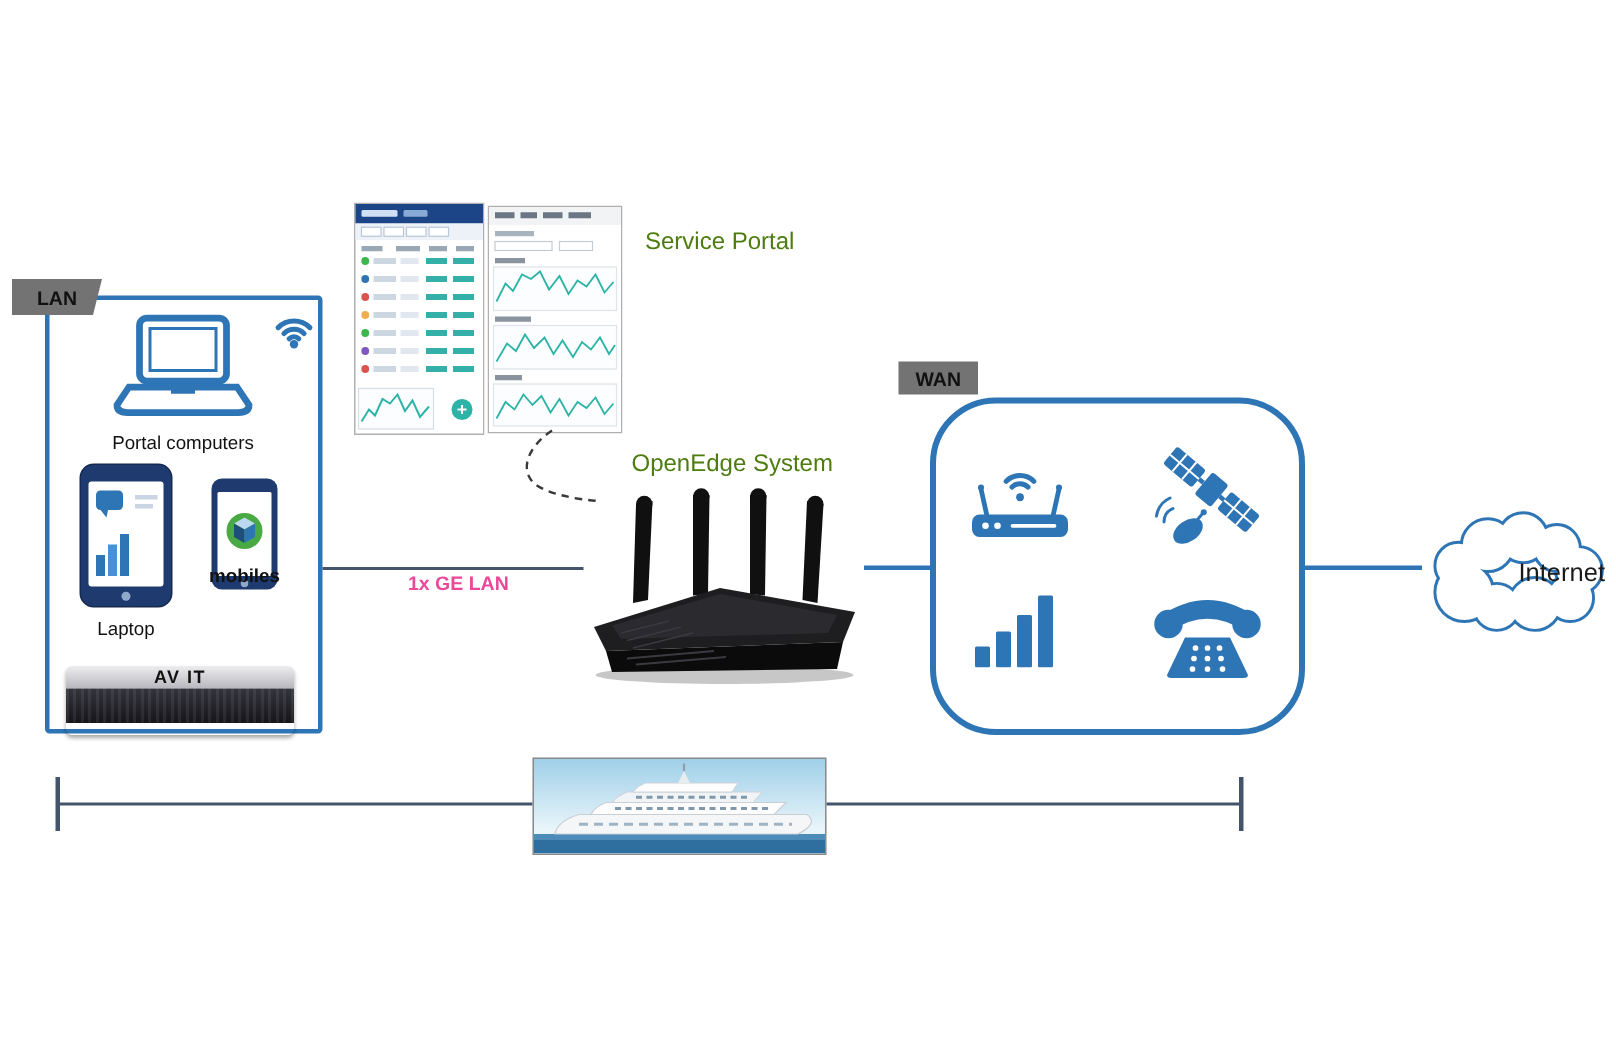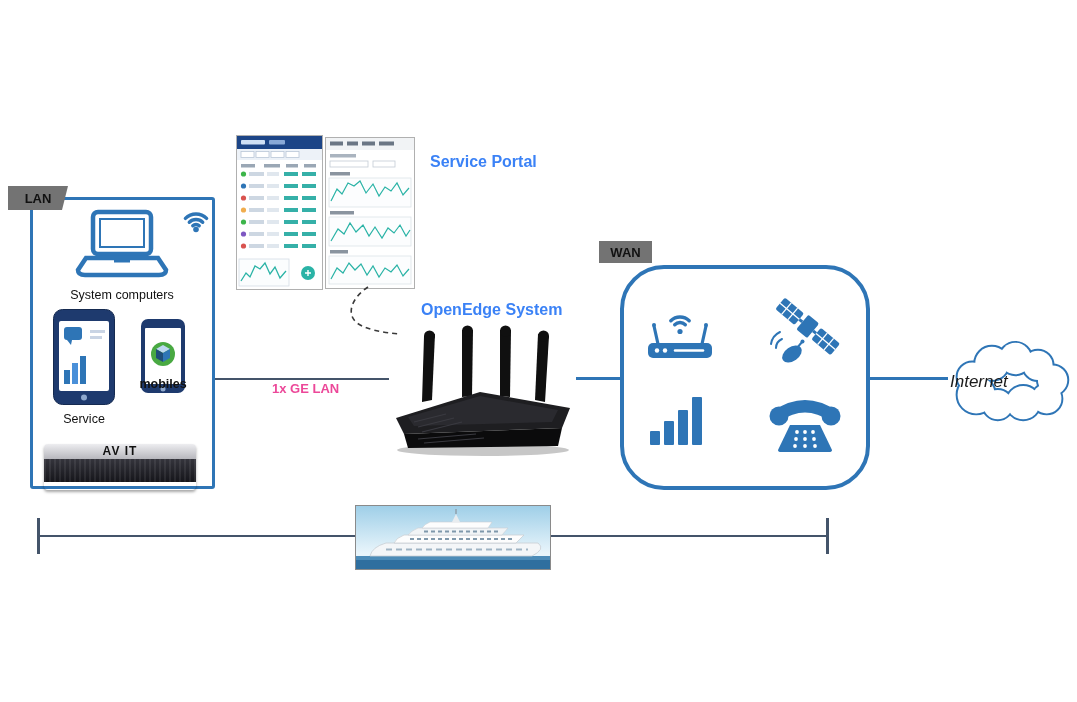--- a/index.html
+++ b/index.html
@@ -6,33 +6,33 @@
   html,body { background:#ffffff; }
   body { font-family:"Liberation Sans", sans-serif; color:#111; }
   .stage { position:relative; width:1077px; height:702px; background:#fff; overflow:hidden; }
   .abs { position:absolute; }
   .tag { position:absolute; background:#737373; font-weight:bold; font-size:13px;
          display:flex; align-items:center; justify-content:center; color:#111; z-index:5; }
   .group-box { position:absolute; background:transparent; }
   .lan-box { left:30px; top:197px; width:185px; height:292px; border:3px solid #2e75b6; border-radius:3px; }
   .wan-box { left:620px; top:265px; width:250px; height:225px; border:4px solid #2e75b6; border-radius:44px; }
   .cap { position:absolute; font-size:12.5px; color:#111; text-align:center; }
-  .title { position:absolute; font-weight:bold; font-size:16px; color:#3b82f6; white-space:nowrap; }
+  .title { position:absolute; font-weight:normal; font-size:16px; color:#4d7c0f; white-space:nowrap; }
   .line { position:absolute; background:#44546a; }
   .line.blue { background:#2e75b6; }
   .link-label { position:absolute; font-weight:bold; font-size:13px; color:#ec4899; white-space:nowrap; }
   .av-device { position:absolute; left:44px; top:444px; width:152px; height:46px; border-radius:4px; overflow:hidden;
                box-shadow:0 2px 3px rgba(0,0,0,0.35); }
   .av-top { height:15px; background:linear-gradient(#ededf0,#b7b7bd); font-weight:bold; font-size:12px;
             text-align:center; line-height:15px; color:#111; letter-spacing:1px; }
   .av-body { height:23px; background:linear-gradient(#34343c,#15151a);
              background-image:repeating-linear-gradient(90deg, rgba(255,255,255,0.07) 0 2px, rgba(0,0,0,0) 2px 5px),
                               linear-gradient(#34343c,#15151a); }
-  .cloud-label { position:absolute; left:950px; top:372px; width:120px; text-align:left;
-                 font-size:17px; color:#1a1a1a;font-style:italic; }
+  .cloud-label { position:absolute; left:950px; top:372px; width:120px; text-align:right;
+                 font-size:17px; color:#1a1a1a; }
   .tick { position:absolute; width:3px; height:36px; background:#44546a; }
   .yacht-frame { position:absolute; left:355px; top:505px; width:196px; height:65px;
                  border:1px solid #8a8a8a; z-index:4; background:#dff0f8; }
 </style>
 </head>
 <body>
 
 <div class="stage">
 
   <div class="tag" style="left:8px; top:186px; width:60px; height:24px; clip-path:polygon(0 0,100% 0,90% 100%,0 100%);">LAN</div>
@@ -46,35 +46,35 @@
     </g>
     <circle cx="20" cy="27.5" r="2.8" fill="#2e75b6"></circle>
   </svg>
 
   <svg class="abs" style="left:72px; top:208px;" width="100" height="78" viewBox="0 0 100 78">
     <rect x="21" y="4" width="58" height="42" rx="5" fill="#fff" stroke="#2e75b6" stroke-width="4.5"></rect>
     <rect x="28" y="11" width="44" height="28" fill="#fff" stroke="#2e75b6" stroke-width="2"></rect>
     <path d="M14 50 L86 50 L94 62 Q94 67 87 67 L13 67 Q6 67 6 62 Z" fill="#fff" stroke="#2e75b6" stroke-width="4.5"></path>
     <rect x="42" y="50" width="16" height="4.5" fill="#2e75b6"></rect>
   </svg>
-  <div class="cap" style="left:42px; top:288px; width:160px;">System computers</div>
+  <div class="cap" style="left:42px; top:288px; width:160px;">Portal computers</div>
 
   <svg class="abs" style="left:52px; top:308px;" width="64" height="98" viewBox="0 0 64 98">
     <rect x="1.5" y="1.5" width="61" height="95" rx="9" fill="#1e3a6e" stroke="#152a50" stroke-width="1"></rect>
     <rect x="7" y="13" width="50" height="70" rx="2" fill="#fff"></rect>
     <rect x="12" y="19" width="18" height="13" rx="3" fill="#2e75b6"></rect>
     <path d="M15 32 l4 5 l1 -5 z" fill="#2e75b6"></path>
     <rect x="38" y="22" width="15" height="3" fill="#c9d4e4"></rect>
     <rect x="38" y="28" width="12" height="3" fill="#c9d4e4"></rect>
     <rect x="12" y="62" width="6" height="14" fill="#2e75b6"></rect>
     <rect x="20" y="55" width="6" height="21" fill="#4a90d9"></rect>
     <rect x="28" y="48" width="6" height="28" fill="#2e75b6"></rect>
     <circle cx="32" cy="89.5" r="3" fill="#8fa8cc"></circle>
   </svg>
-  <div class="cap" style="left:52px; top:412px; width:64px;">Service</div>
+  <div class="cap" style="left:52px; top:412px; width:64px;">Laptop</div>
 
   <svg class="abs" style="left:140px; top:318px;" width="46" height="76" viewBox="0 0 46 76">
     <rect x="1" y="1" width="44" height="74" rx="7" fill="#1e3a6e"></rect>
     <rect x="5" y="10" width="36" height="56" rx="1" fill="#fff"></rect>
     <circle cx="23" cy="36" r="12" fill="#49a942"></circle>
     <polygon points="23,27 30,31 23,35 16,31" fill="#bcd7f0"></polygon>
     <polygon points="16,31 23,35 23,44 16,40" fill="#1f4e79"></polygon>
     <polygon points="30,31 23,35 23,44 30,40" fill="#2e75b6"></polygon>
     <circle cx="23" cy="71" r="2.5" fill="#8fa8cc"></circle>
   </svg>

